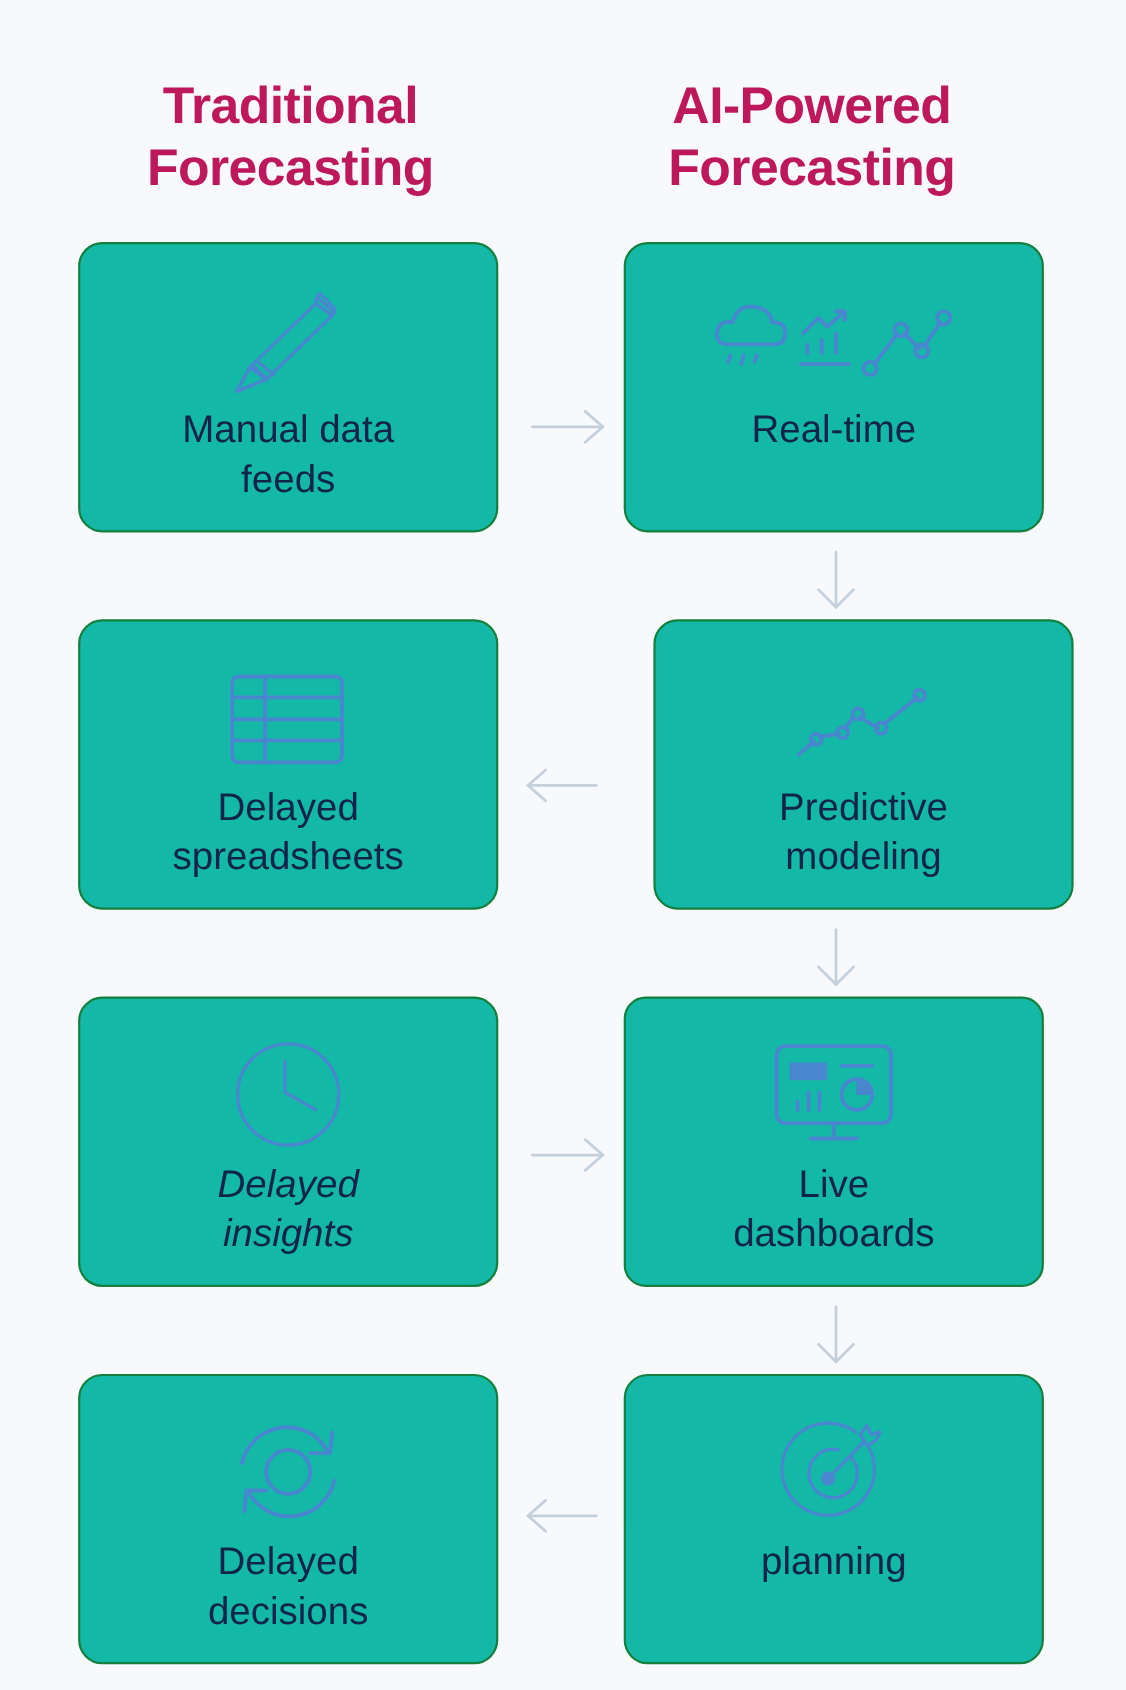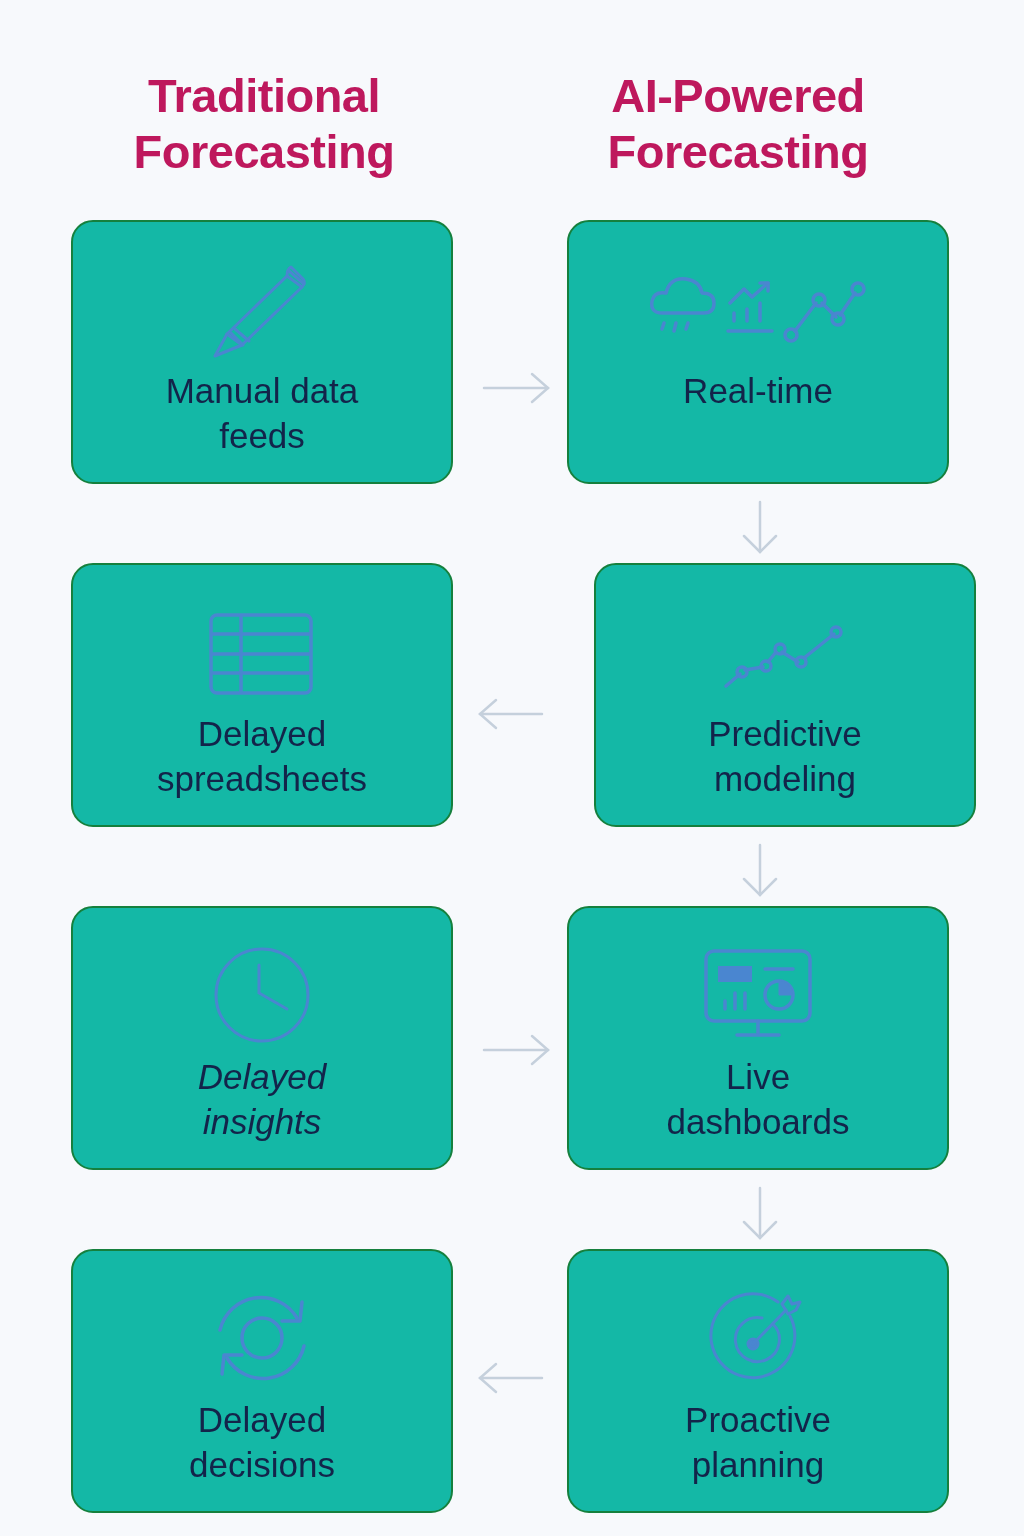--- a/index.html
+++ b/index.html
@@ -153,21 +153,21 @@
       <circle cx="81" cy="50" r="5"></circle>
       <circle cx="116" cy="20" r="5"></circle>
     </svg>
   </div>
   <div class="label">
     <div>Predictive</div>
     <div>modeling</div>
   </div>
 </div>
 
-<div class="card" style="left:567px; top:906px;">
+<div class="card" style="left:567px; top:906px;border-radius:20px;">
   <div class="icon">
     <svg width="110" height="96" viewBox="0 0 110 96" fill="none" stroke="#4a86d0" stroke-width="3.5" stroke-linecap="round">
       <rect x="3" y="4" width="104" height="70" rx="8"></rect>
       <rect x="16" y="20" width="32" height="14" fill="#4a86d0" stroke-width="2"></rect>
       <line x1="62" y1="22" x2="90" y2="22"></line>
       <line x1="22" y1="54" x2="22" y2="62"></line>
       <line x1="32" y1="46" x2="32" y2="62"></line>
       <line x1="42" y1="46" x2="42" y2="62"></line>
       <circle cx="76" cy="48" r="14"></circle>
       <path d="M76 34 L76 48 L90 48 A14 14 0 0 0 76 34 Z" fill="#4a86d0" stroke-width="1"></path>
@@ -185,21 +185,20 @@
   <div class="icon">
     <svg width="100" height="100" viewBox="0 0 100 100" fill="none" stroke="#4a86d0" stroke-width="3" stroke-linecap="round" stroke-linejoin="round">
       <path d="M82 28 A42 42 0 1 1 70 14"></path>
       <path d="M65 36 A22 22 0 1 1 54 30"></path>
       <circle cx="45" cy="56" r="5" fill="#4a86d0"></circle>
       <line x1="45" y1="56" x2="78" y2="22"></line>
       <path d="M74 16 L80 8 L84 16 L92 14 L88 22 L80 26 Z"></path>
     </svg>
   </div>
   <div class="label">
-    <div>Proactive</div>
     <div>planning</div>
   </div>
 </div>
 
 <div class="arrow" style="left:482px; top:372px;">
   <svg width="70" height="32" viewBox="0 0 70 32" fill="none" stroke="#c5d0dc" stroke-width="2.5" stroke-linecap="round">
       <line x1="2" y1="16" x2="66" y2="16"></line>
       <polyline points="50,2 66,16 50,30"></polyline>
     </svg>
 </div>

